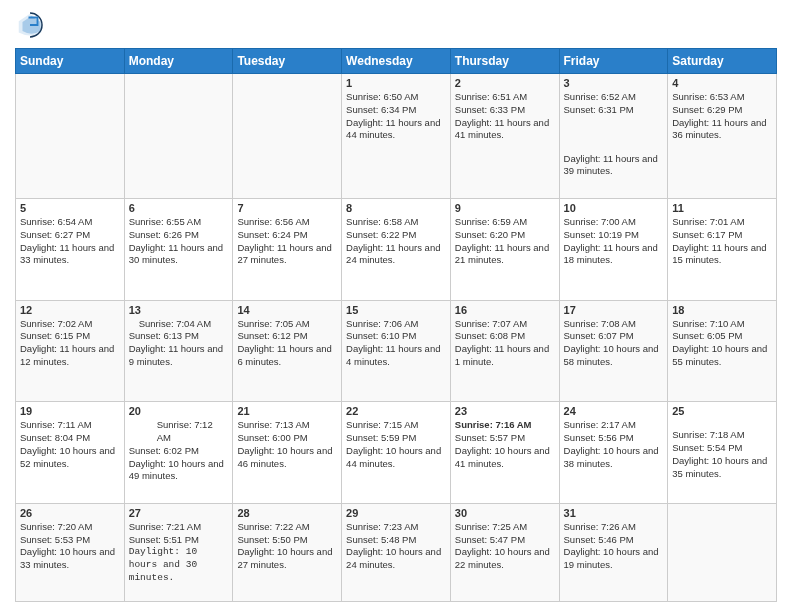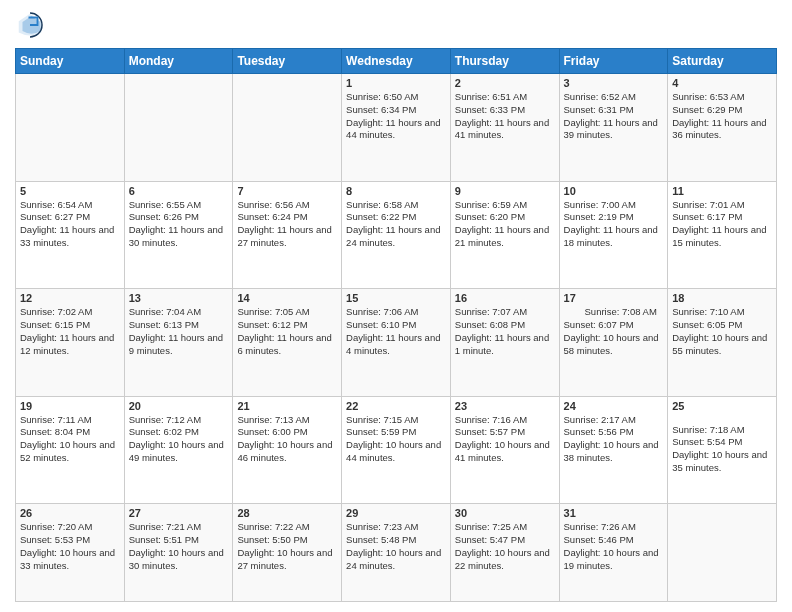--- a/index.html
+++ b/index.html
@@ -143,21 +143,21 @@
           <td>
             <span class="day-num">2</span>
             <div style="line-height: 1.35;">Sunrise: 6:51 AM</div>
             <div style="line-height: 1.35;">Sunset: 6:33 PM</div>
             <div style="line-height: 1.35;">Daylight: 11 hours and 41 minutes.</div>
           </td>
           <td>
             <span class="day-num">3</span>
             <div style="line-height: 1.35;">Sunrise: 6:52 AM</div>
             <div style="line-height: 1.35;">Sunset: 6:31 PM</div>
-            <div style="line-height: 1.35;">Daylight: 11 hours and 39 minutes.</div>
+            <div style="line-height: 1.35; margin-top: 36px;">Daylight: 11 hours and 39 minutes.</div>
           </td>
           <td>
             <span class="day-num">4</span>
             <div style="line-height: 1.35;">Sunrise: 6:53 AM</div>
             <div style="line-height: 1.35;">Sunset: 6:29 PM</div>
             <div style="line-height: 1.35;">Daylight: 11 hours and 36 minutes.</div>
           </td>
         </tr>
         <tr>
           <td>
@@ -186,40 +186,40 @@
           </td>
           <td>
             <span class="day-num">9</span>
             <div style="line-height: 1.35;">Sunrise: 6:59 AM</div>
             <div style="line-height: 1.35;">Sunset: 6:20 PM</div>
             <div style="line-height: 1.35;">Daylight: 11 hours and 21 minutes.</div>
           </td>
           <td>
             <span class="day-num">10</span>
             <div style="line-height: 1.35;">Sunrise: 7:00 AM</div>
-            <div style="line-height: 1.35;">Sunset: 2:19 PM</div>
+            <div style="line-height: 1.35;">Sunset: 10:19 PM</div>
             <div style="line-height: 1.35;">Daylight: 11 hours and 18 minutes.</div>
           </td>
           <td>
             <span class="day-num">11</span>
             <div style="line-height: 1.35;">Sunrise: 7:01 AM</div>
             <div style="line-height: 1.35;">Sunset: 6:17 PM</div>
             <div style="line-height: 1.35;">Daylight: 11 hours and 15 minutes.</div>
           </td>
         </tr>
         <tr class="row-shade">
           <td>
             <span class="day-num">12</span>
             <div style="line-height: 1.35;">Sunrise: 7:02 AM</div>
             <div style="line-height: 1.35;">Sunset: 6:15 PM</div>
             <div style="line-height: 1.35;">Daylight: 11 hours and 12 minutes.</div>
           </td>
           <td>
             <span class="day-num">13</span>
-            <div style="line-height: 1.35;">Sunrise: 7:04 AM</div>
+            <div style="line-height: 1.35; margin-left: 10px;">Sunrise: 7:04 AM</div>
             <div style="line-height: 1.35;">Sunset: 6:13 PM</div>
             <div style="line-height: 1.35;">Daylight: 11 hours and 9 minutes.</div>
           </td>
           <td>
             <span class="day-num">14</span>
             <div style="line-height: 1.35;">Sunrise: 7:05 AM</div>
             <div style="line-height: 1.35;">Sunset: 6:12 PM</div>
             <div style="line-height: 1.35;">Daylight: 11 hours and 6 minutes.</div>
           </td>
           <td>
@@ -229,59 +229,59 @@
             <div style="line-height: 1.35;">Daylight: 11 hours and 4 minutes.</div>
           </td>
           <td>
             <span class="day-num">16</span>
             <div style="line-height: 1.35;">Sunrise: 7:07 AM</div>
             <div style="line-height: 1.35;">Sunset: 6:08 PM</div>
             <div style="line-height: 1.35;">Daylight: 11 hours and 1 minute.</div>
           </td>
           <td>
             <span class="day-num">17</span>
-            <div style="line-height: 1.35; margin-left: 21px;">Sunrise: 7:08 AM</div>
+            <div style="line-height: 1.35;">Sunrise: 7:08 AM</div>
             <div style="line-height: 1.35;">Sunset: 6:07 PM</div>
             <div style="line-height: 1.35;">Daylight: 10 hours and 58 minutes.</div>
           </td>
           <td>
             <span class="day-num">18</span>
             <div style="line-height: 1.35;">Sunrise: 7:10 AM</div>
             <div style="line-height: 1.35;">Sunset: 6:05 PM</div>
             <div style="line-height: 1.35;">Daylight: 10 hours and 55 minutes.</div>
           </td>
         </tr>
         <tr>
           <td>
             <span class="day-num">19</span>
             <div style="line-height: 1.35;">Sunrise: 7:11 AM</div>
             <div style="line-height: 1.35;">Sunset: 8:04 PM</div>
             <div style="line-height: 1.35;">Daylight: 10 hours and 52 minutes.</div>
           </td>
           <td>
             <span class="day-num">20</span>
-            <div style="line-height: 1.35;">Sunrise: 7:12 AM</div>
+            <div style="line-height: 1.35; margin-left: 28px;">Sunrise: 7:12 AM</div>
             <div style="line-height: 1.35;">Sunset: 6:02 PM</div>
             <div style="line-height: 1.35;">Daylight: 10 hours and 49 minutes.</div>
           </td>
           <td>
             <span class="day-num">21</span>
             <div style="line-height: 1.35;">Sunrise: 7:13 AM</div>
             <div style="line-height: 1.35;">Sunset: 6:00 PM</div>
             <div style="line-height: 1.35;">Daylight: 10 hours and 46 minutes.</div>
           </td>
           <td>
             <span class="day-num">22</span>
             <div style="line-height: 1.35;">Sunrise: 7:15 AM</div>
             <div style="line-height: 1.35;">Sunset: 5:59 PM</div>
             <div style="line-height: 1.35;">Daylight: 10 hours and 44 minutes.</div>
           </td>
           <td>
             <span class="day-num">23</span>
-            <div style="line-height: 1.35;">Sunrise: 7:16 AM</div>
+            <div style="line-height: 1.35; font-weight: bold;">Sunrise: 7:16 AM</div>
             <div style="line-height: 1.35;">Sunset: 5:57 PM</div>
             <div style="line-height: 1.35;">Daylight: 10 hours and 41 minutes.</div>
           </td>
           <td>
             <span class="day-num">24</span>
             <div style="line-height: 1.35;">Sunrise: 2:17 AM</div>
             <div style="line-height: 1.35;">Sunset: 5:56 PM</div>
             <div style="line-height: 1.35;">Daylight: 10 hours and 38 minutes.</div>
           </td>
           <td>
@@ -295,21 +295,21 @@
           <td>
             <span class="day-num">26</span>
             <div style="line-height: 1.35;">Sunrise: 7:20 AM</div>
             <div style="line-height: 1.35;">Sunset: 5:53 PM</div>
             <div style="line-height: 1.35;">Daylight: 10 hours and 33 minutes.</div>
           </td>
           <td>
             <span class="day-num">27</span>
             <div style="line-height: 1.35;">Sunrise: 7:21 AM</div>
             <div style="line-height: 1.35;">Sunset: 5:51 PM</div>
-            <div style="line-height: 1.35;">Daylight: 10 hours and 30 minutes.</div>
+            <div style="line-height: 1.35; font-family: Liberation Mono, monospace;">Daylight: 10 hours and 30 minutes.</div>
           </td>
           <td>
             <span class="day-num">28</span>
             <div style="line-height: 1.35;">Sunrise: 7:22 AM</div>
             <div style="line-height: 1.35;">Sunset: 5:50 PM</div>
             <div style="line-height: 1.35;">Daylight: 10 hours and 27 minutes.</div>
           </td>
           <td>
             <span class="day-num">29</span>
             <div style="line-height: 1.35;">Sunrise: 7:23 AM</div>

